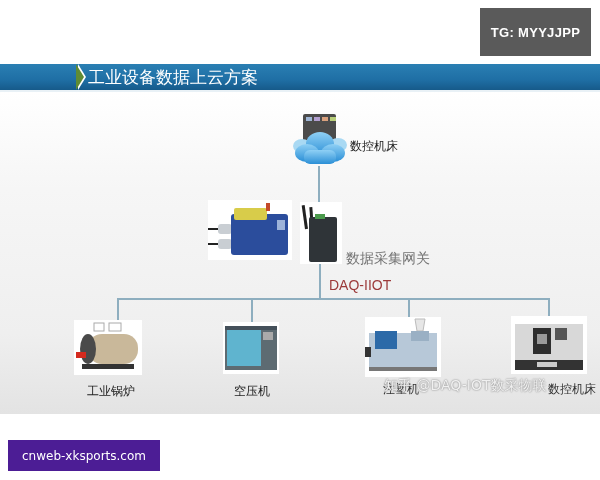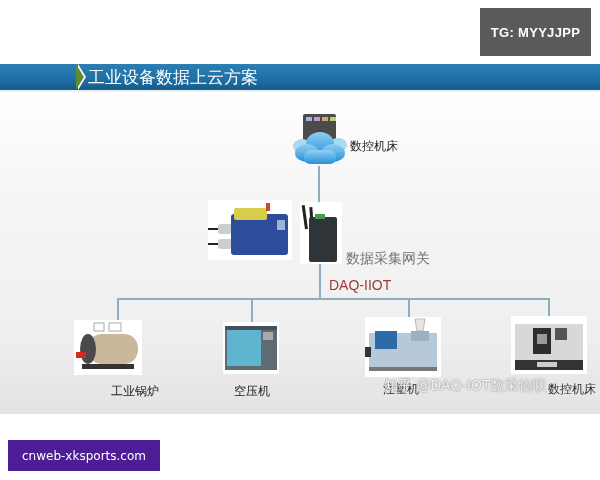--- a/index.html
+++ b/index.html
@@ -152,21 +152,21 @@
 <div class="device-card" style="left:74px; top:320px; width:68px; height:55px;">
   <svg width="68" height="55" viewBox="0 0 68 55">
     <rect x="20" y="3" width="10" height="8" fill="none" stroke="#aaa" stroke-width="1"></rect>
     <rect x="35" y="3" width="12" height="8" fill="none" stroke="#aaa" stroke-width="1"></rect>
     <rect x="14" y="14" width="50" height="30" rx="14" fill="#c9b89a"></rect>
     <ellipse cx="14" cy="29" rx="8" ry="15" fill="#4a4a4a"></ellipse>
     <rect x="2" y="32" width="10" height="6" fill="#d42a1e"></rect>
     <rect x="8" y="44" width="52" height="5" fill="#333"></rect>
   </svg>
 </div>
-<div class="machine-label" style="left:87px; top:383px;margin-left:24px;">工业锅炉</div>
+<div class="machine-label" style="left:87px; top:383px;">工业锅炉</div>
 
 <div class="device-card" style="left:223px; top:322px; width:56px; height:52px;">
   <svg width="56" height="52" viewBox="0 0 56 52">
     <rect x="2" y="4" width="52" height="44" fill="#5d6b72"></rect>
     <rect x="4" y="8" width="34" height="36" fill="#5fb4cf"></rect>
     <rect x="40" y="10" width="10" height="8" fill="#aaa"></rect>
     <rect x="2" y="4" width="52" height="4" fill="#44505a"></rect>
   </svg>
 </div>
 <div class="machine-label" style="left:234px; top:383px;">空压机</div>

